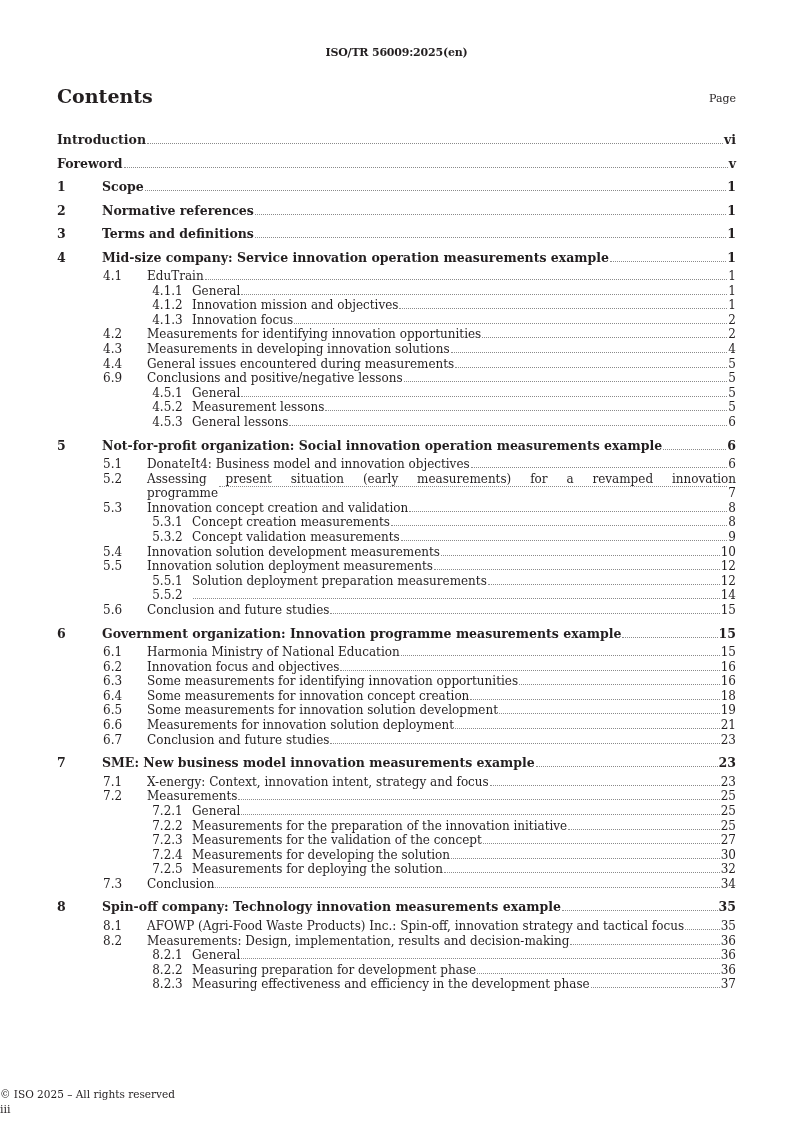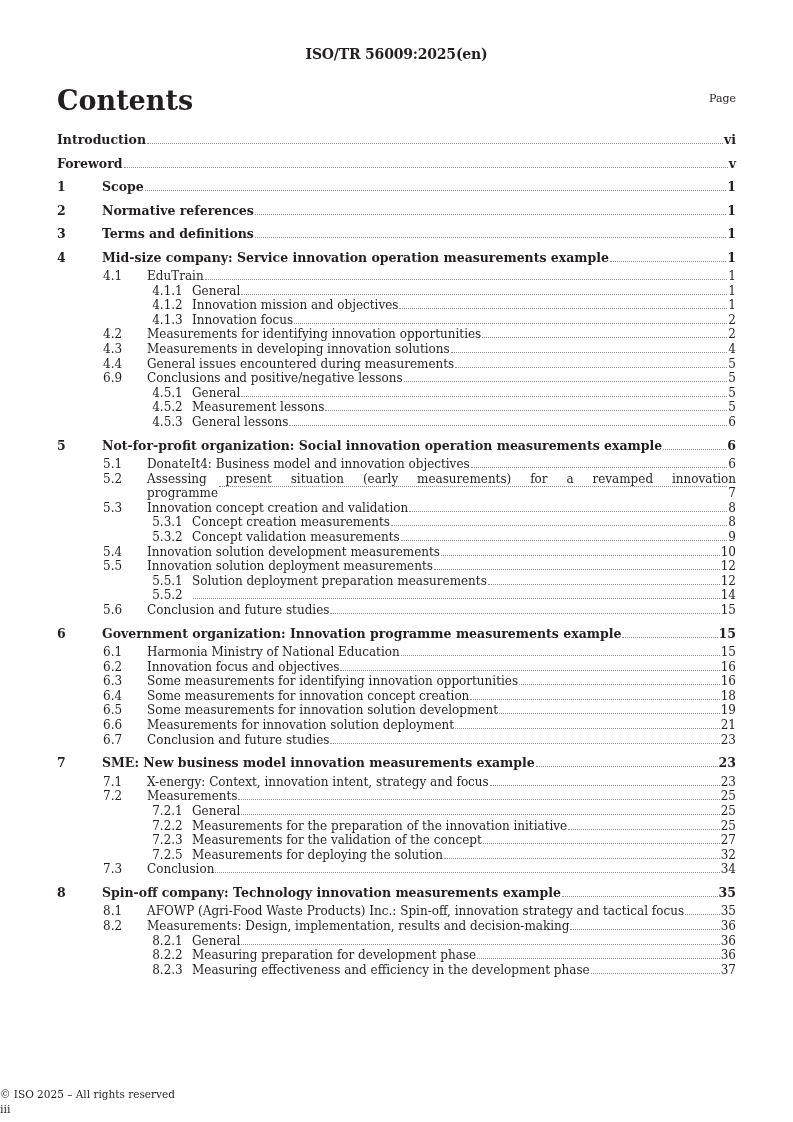--- a/index.html
+++ b/index.html
@@ -1,20 +1,20 @@
 <!DOCTYPE html>
 <html><head>
 <meta charset="utf-8">
 <style>
   html, body { margin: 0; padding: 0; background: #ffffff; }
   body { width: 793px; height: 1122px; position: relative; overflow: hidden;
          font-family: "DejaVu Serif", "Liberation Serif", serif; color: #231f20; }
   .doc-header { position: absolute; top: 46px; left: 0; width: 793px; text-align: center;
-                font-weight: bold; font-size: 14px; letter-spacing: -0.2px; }
-  .contents-title { position: absolute; top: 85px; left: 57px; font-weight: bold; font-size: 27px; }
+                font-weight: bold; font-size: 11px; letter-spacing: -0.2px; }
+  .contents-title { position: absolute; top: 85px; left: 57px; font-weight: bold; font-size: 19px; }
   .page-label { position: absolute; top: 92px; right: 57px; font-size: 11px; }
   .toc { position: absolute; top: 128px; left: 57px; width: 679px; }
   .row { display: flex; align-items: baseline; font-size: 12px; line-height: 14.6px; }
   .row .num { flex: 0 0 auto; }
   .row .title { white-space: nowrap; }
   .row .dots { flex: 1 1 auto; border-bottom: 1px dotted #8a8a8a; margin: 0 1px 3px 1px; min-width: 8px; }
   .row .pg { flex: 0 0 auto; text-align: right; }
   .lvl0 { font-weight: bold; font-size: 12.5px; line-height: 23.5px; }
   .lvl1 { font-weight: bold; font-size: 12.5px; line-height: 23.5px; }
   .lvl1 .num { width: 45px; }
@@ -286,20 +286,26 @@
       <span class="dots"></span>
       <span class="pg">25</span>
     </div>
     <div class="row lvl3">
       <span class="num">7.2.3</span>
       <span class="title">Measurements for the validation of the concept</span>
       <span class="dots"></span>
       <span class="pg">27</span>
     </div>
     <div class="row lvl3">
+      <span class="num">7.2.4</span>
+      <span class="title">Measurements for developing the solution</span>
+      <span class="dots"></span>
+      <span class="pg">30</span>
+    </div>
+    <div class="row lvl3">
       <span class="num">7.2.5</span>
       <span class="title">Measurements for deploying the solution</span>
       <span class="dots"></span>
       <span class="pg">32</span>
     </div>
     <div class="row lvl2">
       <span class="num">7.3</span>
       <span class="title">Conclusion</span>
       <span class="dots"></span>
       <span class="pg">34</span>

